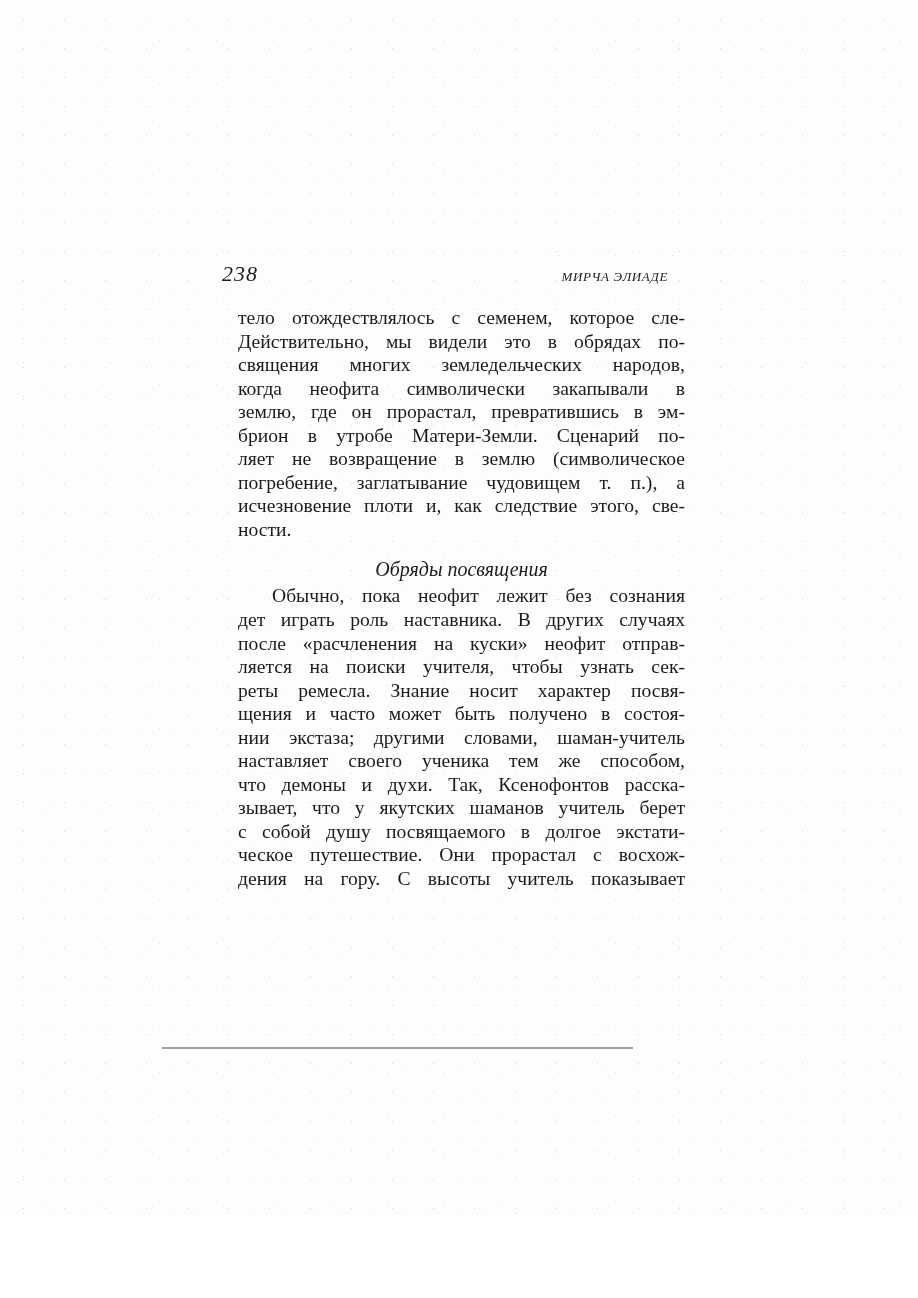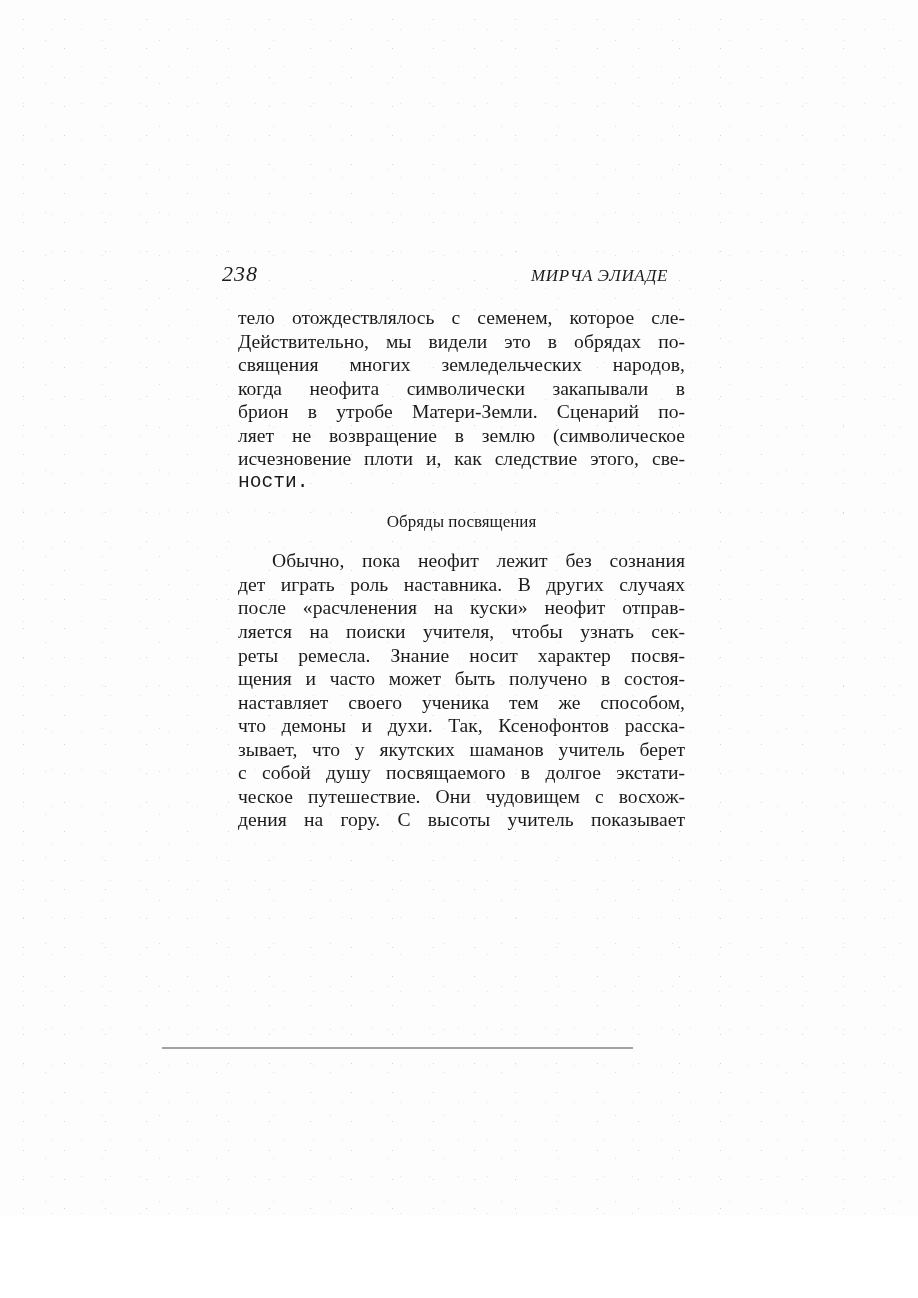--- a/index.html
+++ b/index.html
@@ -34,51 +34,51 @@
     justify-content: space-between;
     align-items: baseline;
   }
   .page-number {
     font-style: italic;
     font-size: 22px;
     letter-spacing: 1px;
   }
   .running-title {
     font-style: italic;
-    font-size: 17px;
+    font-size: 13px;
     letter-spacing: 0.6px;
   }
 
   .text-block {
     position: absolute;
     left: 238px;
     top: 306px;
     width: 447px;
     font-size: 19.6px;
     line-height: 23.55px;
   }
   .para .line {
     text-align: justify;
     text-align-last: justify;
     white-space: normal;
   }
   
   .para.ends .line:last-child {
     text-align-last: left;
-    font-family: Liberation Mono, monospace;
   }
   
   .para.indent-first .line:first-child {
     text-indent: 34px;
   }
   .section-heading {
-    font-size: 17px;
+    font-style: italic;
+    font-size: 20px;
     line-height: 30px;
     text-align: center;
-    margin: 13px 0 12px 0;
+    margin: 13px 0 0 0;
     font-weight: normal;
   }
 
   .divider {
     position: absolute;
     left: 162px;
     top: 1047px;
     width: 471px;
     height: 2px;
     background: var(--divider-color, #a2a2a2);
@@ -94,40 +94,43 @@
     <span class="running-title">МИРЧА ЭЛИАДЕ</span>
   </div>
 
   <div class="text-block">
 
     <div class="para ends">
         <div class="line">тело отождествлялось с семенем, которое сле-</div>
         <div class="line">Действительно, мы видели это в обрядах по-</div>
         <div class="line">священия многих земледельческих народов,</div>
         <div class="line">когда неофита символически закапывали в</div>
+        <div class="line">землю, где он прорастал, превратившись в эм-</div>
         <div class="line">брион в утробе Матери-Земли. Сценарий по-</div>
         <div class="line">ляет не возвращение в землю (символическое</div>
+        <div class="line">погребение, заглатывание чудовищем т. п.), а</div>
         <div class="line">исчезновение плоти и, как следствие этого, све-</div>
         <div class="line">ности.</div>
       </div>
 
     <div class="section-heading">Обряды посвящения</div>
 
     <div class="para indent-first">
         <div class="line">Обычно, пока неофит лежит без сознания</div>
         <div class="line">дет играть роль наставника. В других случаях</div>
         <div class="line">после «расчленения на куски» неофит отправ-</div>
         <div class="line">ляется на поиски учителя, чтобы узнать сек-</div>
         <div class="line">реты ремесла. Знание носит характер посвя-</div>
         <div class="line">щения и часто может быть получено в состоя-</div>
+        <div class="line">нии экстаза; другими словами, шаман-учитель</div>
         <div class="line">наставляет своего ученика тем же способом,</div>
         <div class="line">что демоны и духи. Так, Ксенофонтов расска-</div>
         <div class="line">зывает, что у якутских шаманов учитель берет</div>
         <div class="line">с собой душу посвящаемого в долгое экстати-</div>
-        <div class="line">ческое путешествие. Они чудовищем с восхож-</div>
+        <div class="line">ческое путешествие. Они прорастал с восхож-</div>
         <div class="line">дения на гору. С высоты учитель показывает</div>
       </div>
 
   </div>
 
   <div class="divider"></div>
 
 </div>
 
 </body></html>

